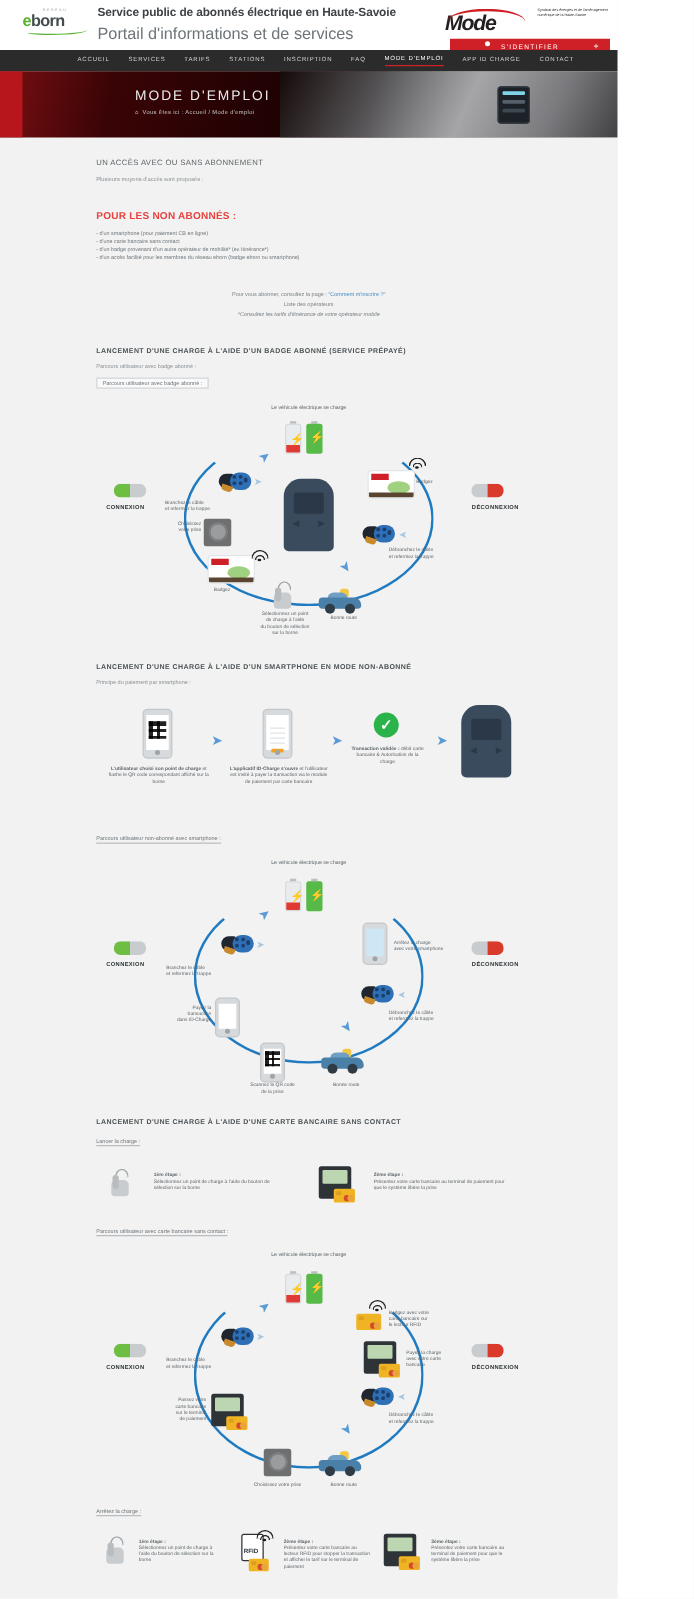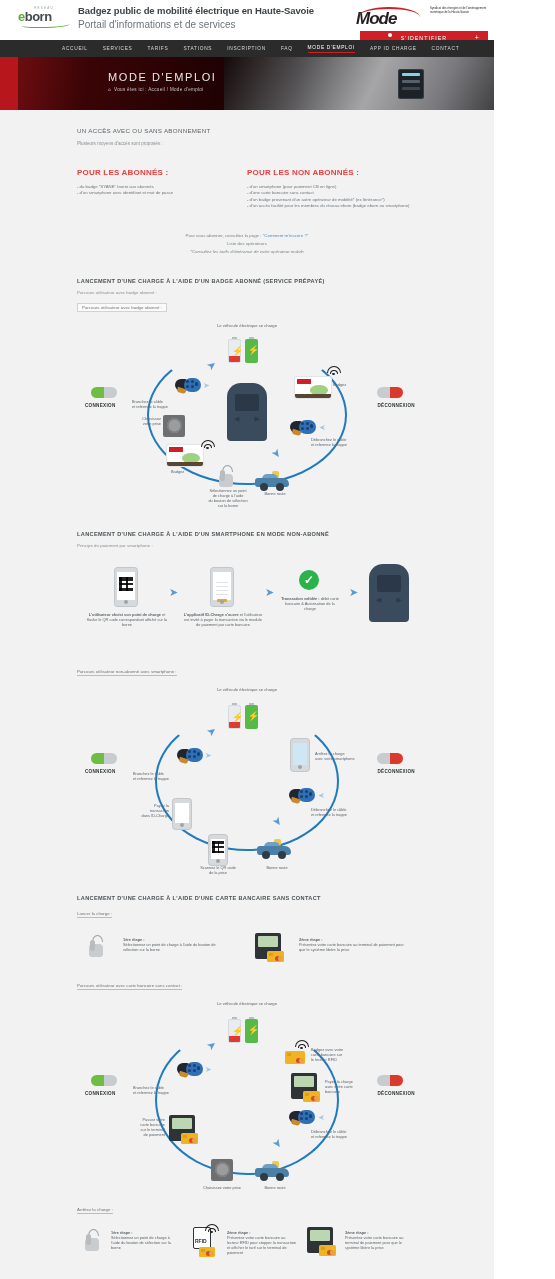--- a/index.html
+++ b/index.html
@@ -14,21 +14,21 @@
   
   .topbar { position:relative; height:40px; background:#ffffff; }
   .logo-eborn { position:absolute; left:18px; top:6px; width:52px; height:24px; }
   .logo-eborn .lbl-top { font-size:3px; color:#9aa3a0; letter-spacing:1.2px; text-align:center; }
   .logo-eborn .lbl-main { font-size:13px; font-weight:bold; color:#5ab031; letter-spacing:-0.5px; line-height:13px;}
   .logo-eborn .lbl-main .b { color:#444b4f; }
   .logo-eborn .swoosh { position:absolute; left:4px; top:15px; width:48px; height:7px;
      border-bottom:1.4px solid #5ab031; border-radius:0 0 60% 30%; }
   .title-block { position:absolute; left:78px; top:5px; }
   .title-main { font-size:9.5px; font-weight:bold; color:#3d4347; letter-spacing:-0.1px; }
-  .title-sub { font-size:10px; color:#6c7479; margin-top:3px; }
+  .title-sub { font-size:13px; color:#6c7479; margin-top:3px; }
 
   .syane-logo { position:absolute; right:72px; top:5px; width:66px; height:24px; }
   .syane-text { font-size:17px; font-weight:bold; font-style:italic; color:#231f20;
                 letter-spacing:-1px; line-height:17px; margin-top:5px;}
   .syane-swoosh { position:absolute; left:2px; top:2px; width:62px; height:10px;
      border-top:2.2px solid #cf2027; border-radius:50% 50% 0 0 / 100% 100% 0 0;}
   .syane-sub { position:absolute; right:6px; top:6px; width:58px; font-size:2.9px;
      color:#231f20; line-height:4.2px; }
 
   .btn-identify { position:absolute; right:6px; top:31px; width:128px; height:13px;
@@ -228,21 +228,21 @@
 <div class="page">
 
   <div class="topbar">
     <div class="logo-eborn">
       <div class="lbl-top">RESEAU</div>
       <div class="lbl-main">e<span class="b">born</span></div>
       <div class="swoosh"></div>
     </div>
 
     <div class="title-block">
-      <div class="title-main">Badgez public de mobilité électrique en Haute-Savoie</div>
+      <div class="title-main">Service public de abonnés électrique en Haute-Savoie</div>
       <div class="title-sub">Portail d'informations et de services</div>
     </div>
 
     <div class="syane-logo">
       <div class="syane-swoosh"></div>
       <div class="syane-text">Mode</div>
     </div>
     <div class="syane-sub">Syndicat des énergies et de l'aménagement numérique de la Haute-Savoie</div>
 
     <div class="btn-identify">
@@ -287,27 +287,20 @@
   </div>
 
   <div class="content">
     <div class="wrap">
 
       <div class="sub-caps">UN ACCÈS AVEC OU SANS ABONNEMENT</div>
       <div class="p-small">Plusieurs moyens d'accès sont proposés :</div>
 
       <div class="two-col">
         <div class="col">
-          <h3>POUR LES ABONNÉS :</h3>
-          <ul>
-            <li>- du badge "SYANE" fourni aux abonnés</li>
-            <li>- d'un smartphone avec identifiant et mot de passe</li>
-          </ul>
-        </div>
-        <div class="col">
           <h3>POUR LES NON ABONNÉS :</h3>
           <ul>
             <li>- d'un smartphone (pour paiement CB en ligne)</li>
             <li>- d'une carte bancaire sans contact</li>
             <li>- d'un badge provenant d'un autre opérateur de mobilité* (ex Itinérance*)</li>
             <li>- d'un accès facilité pour les membres du réseau eborn (badge eborn ou smartphone)</li>
           </ul>
         </div>
       </div>
 

